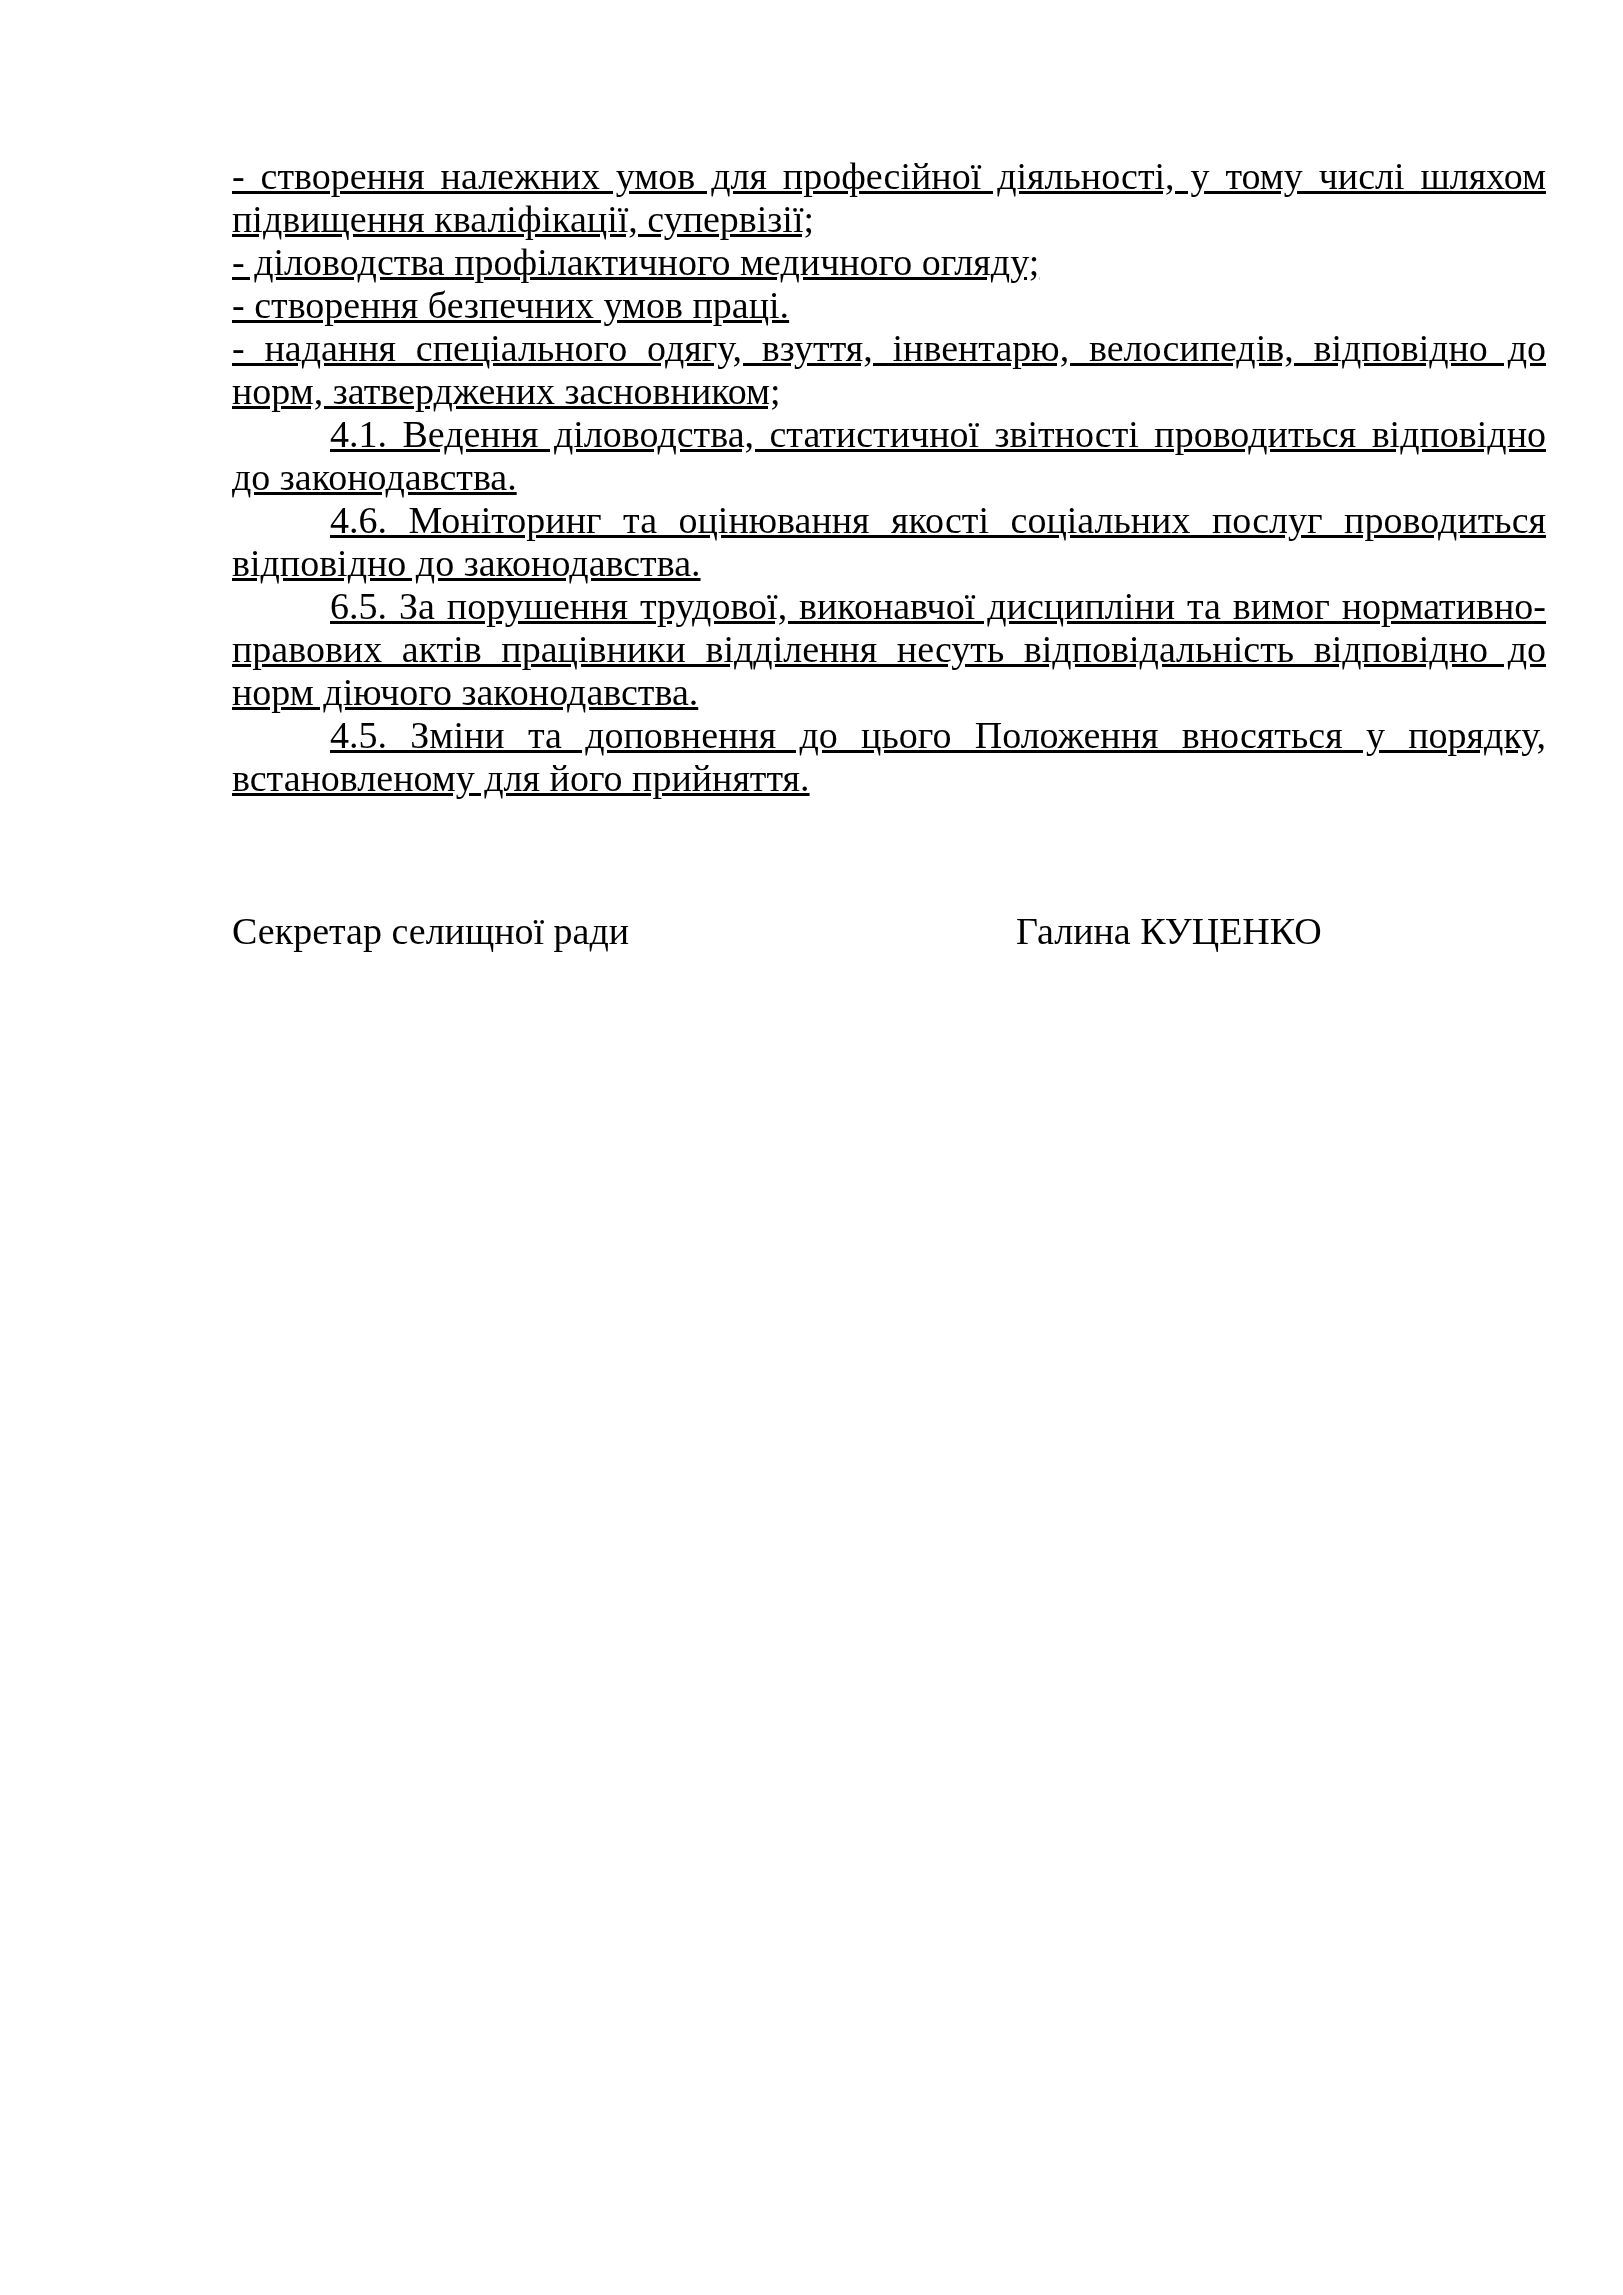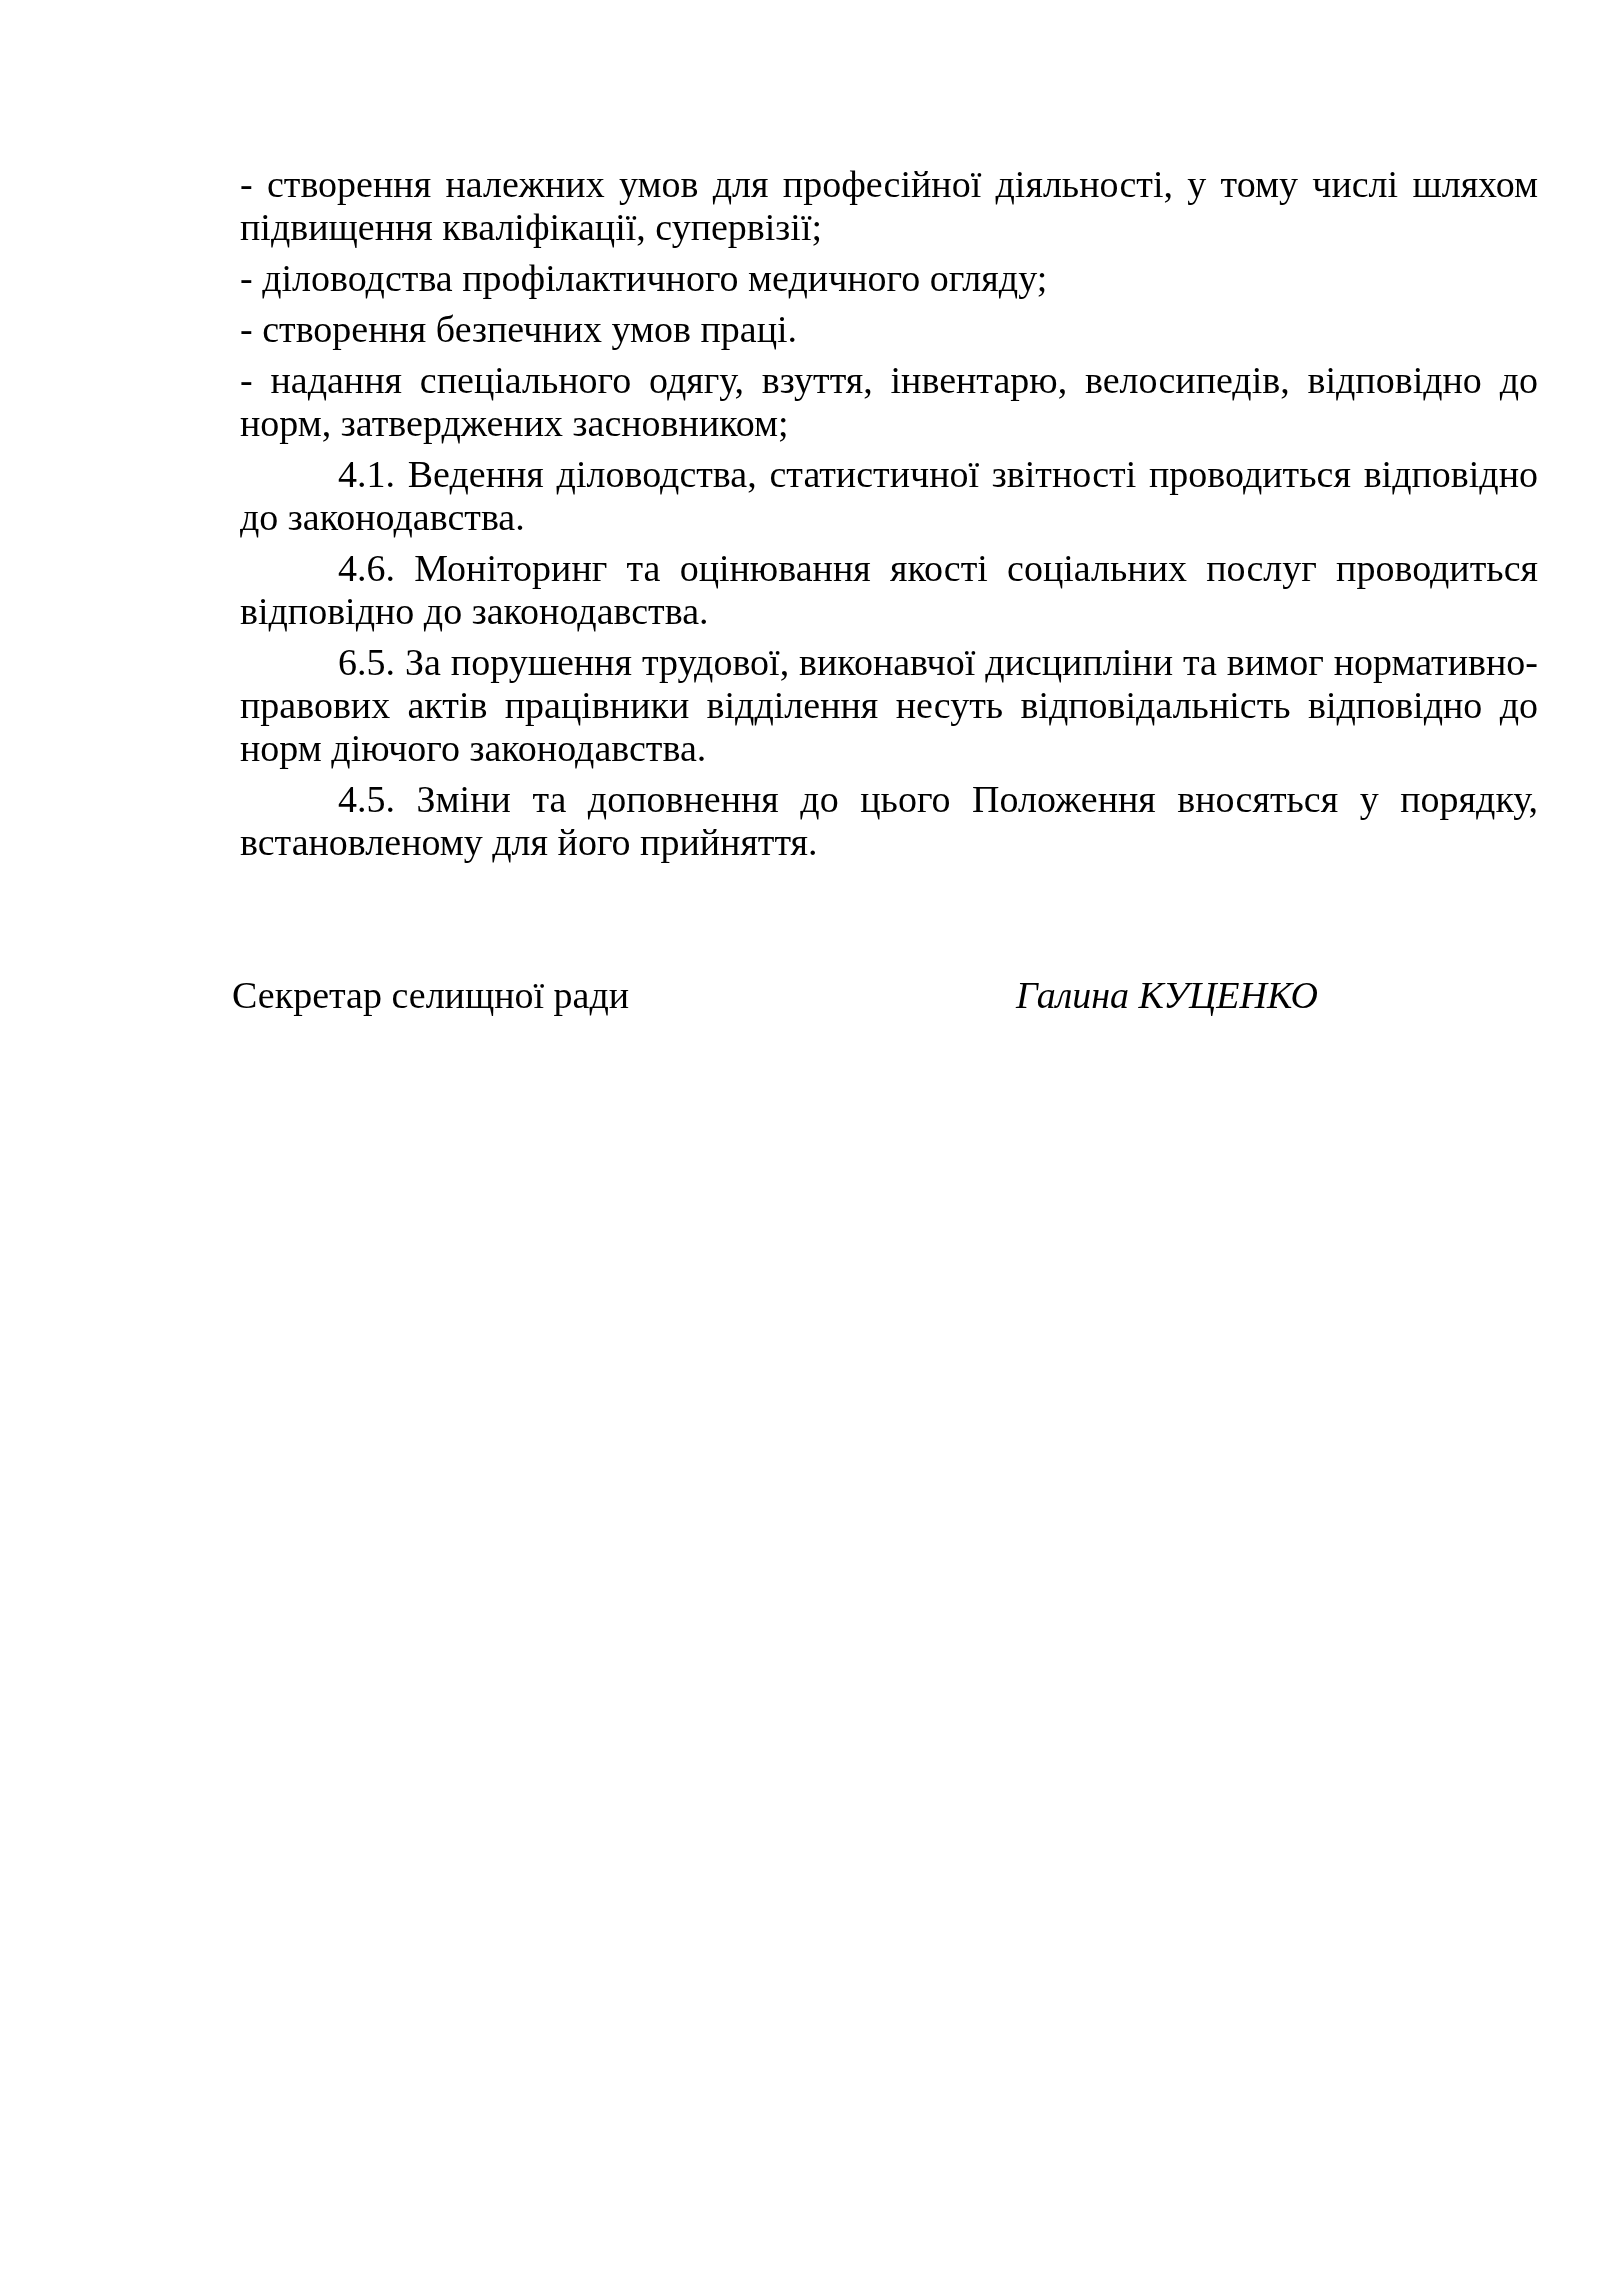--- a/index.html
+++ b/index.html
@@ -18,41 +18,41 @@
   }
   .text-block {
     position: absolute;
     left: 232px;
     top: 155px;
     width: 1314px;
     font-size: 38px;
     line-height: 43px;
   }
   .text-block p {
-    margin: 8px;
+    margin: 0;
     padding: 0;
     text-align: justify;
     text-align-last: left;
     word-spacing: normal;
+    text-decoration: underline;
   }
   p.clause {
     text-indent: 98px;
   }
   .signature-row {
     position: relative;
     margin-top: 110px;
     height: 43px;
     white-space: nowrap;
   }
   .sig-name {
     position: absolute;
     left: 784px;
     top: 0;
     white-space: nowrap;
-    font-style: italic;
   }
 </style>
 </head>
 <body>
 
 <div class="page">
   <div class="text-block">
 
     <p class="bullet">- створення належних умов для професійної діяльності, у тому числі шляхом підвищення кваліфікації, супервізії;</p>
     <p class="bullet">- діловодства профілактичного медичного огляду;</p>

